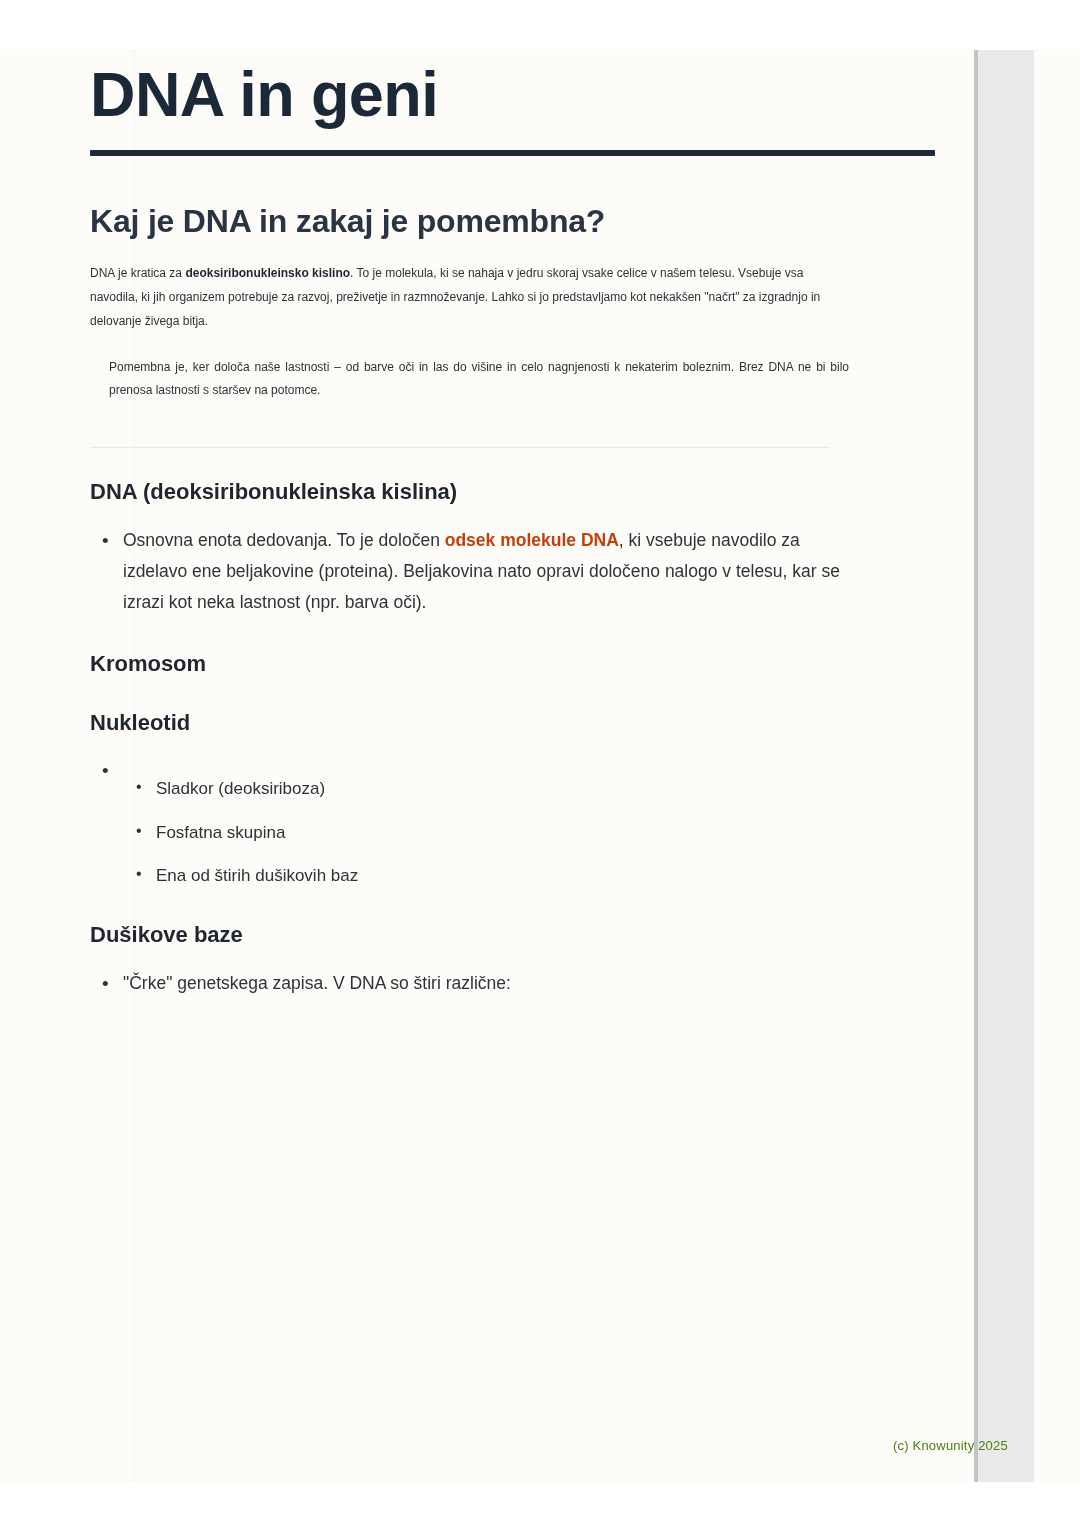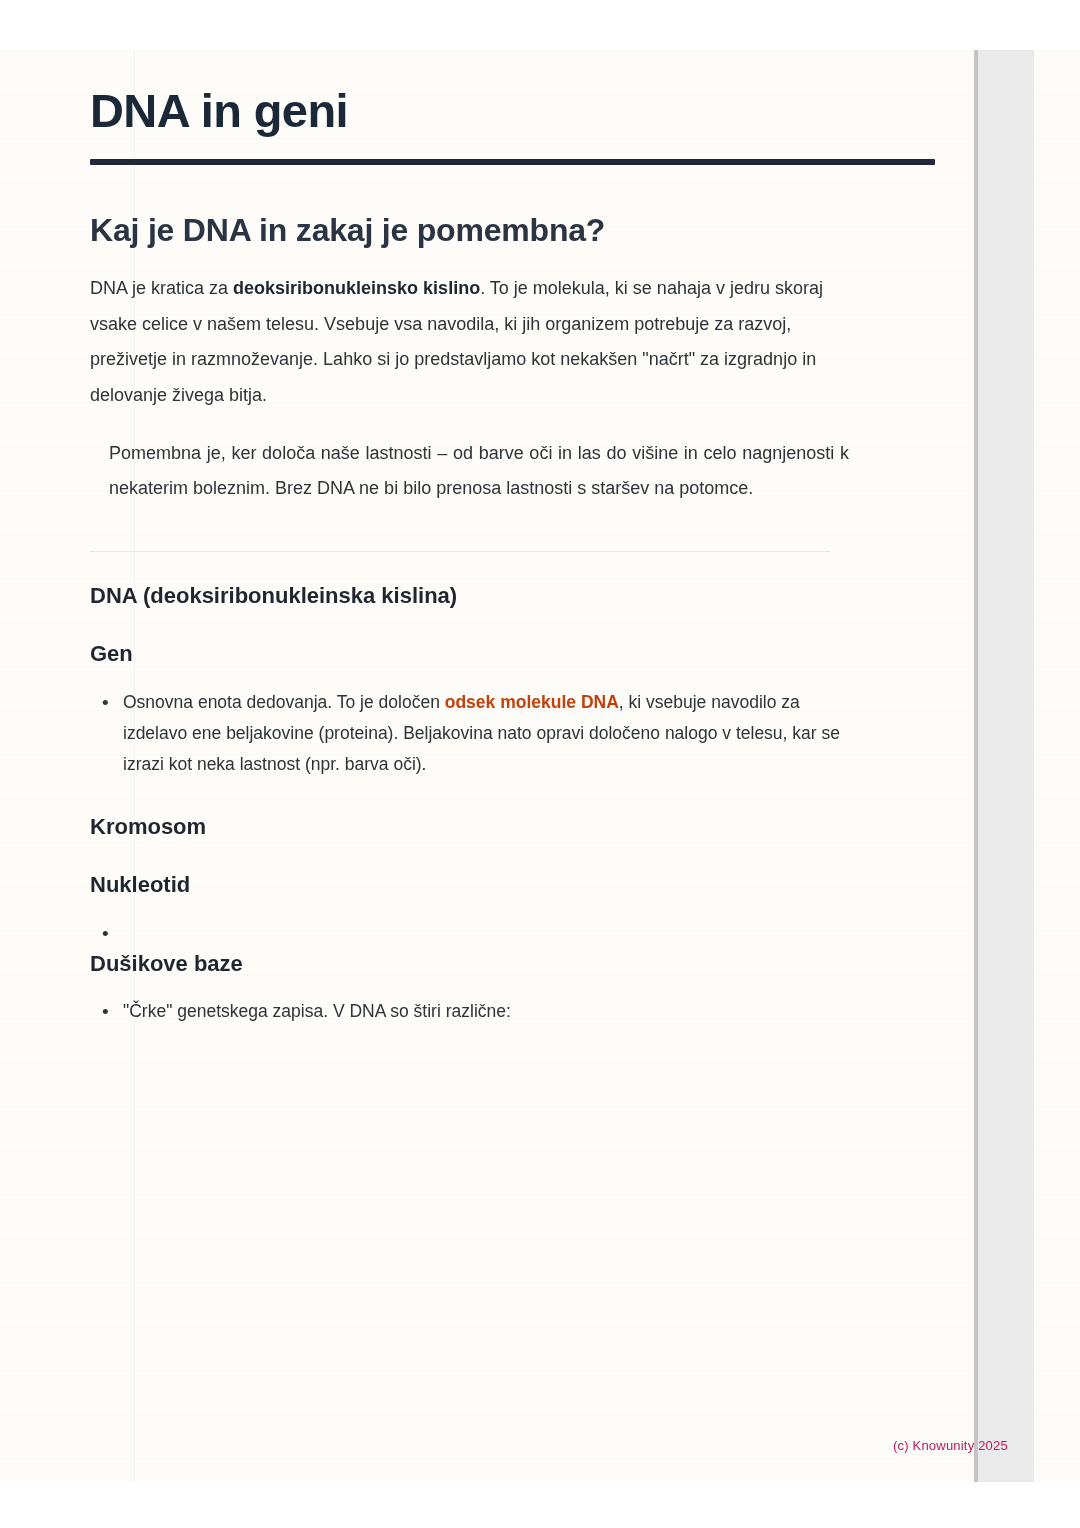--- a/index.html
+++ b/index.html
@@ -76,22 +76,22 @@
   
   .content {
     position: absolute;
     left: 90px;
     top: 0;
     width: 846px;
   }
 
   .doc-title {
     margin: 0;
-    padding-top: 86px;
-    font-size: 47px;
+    padding-top: 60px;
+    font-size: 63px;
     font-weight: 700;
     letter-spacing: -0.6px;
     color: #1b2838;
     line-height: 1.08;
   }
 
   .title-rule {
     margin-top: 22px;
     width: 845px;
     height: 6px;
@@ -109,21 +109,21 @@
     line-height: 1.2;
   }
 
   .h2.spaced-top {
     padding-top: 50px;
   }
 
   p.para {
     margin: 0;
     padding-top: 22px;
-    font-size: 18px;
+    font-size: 12px;
     line-height: 1.98;
     color: #2e3338;
     width: 740px;
   }
 
   p.para.justify {
     text-align: justify;
     margin-left: 19px;
   }
 
@@ -201,21 +201,21 @@
     top: -1px;
     font-size: 16px;
     color: #2e3338;
   }
 
   .watermark {
     position: absolute;
     left: 893px;
     top: 1438px;
     font-size: 13px;
-    color: #be185d;
+    color: #4d7c0f;
     letter-spacing: 0.2px;
     white-space: nowrap;
   }
 </style>
 </head>
 <body>
 
 <div class="screen">
 
   <div class="sheet">
@@ -235,30 +235,34 @@
 
     <p class="para"><span>DNA je kratica za </span><b>deoksiribonukleinsko kislino</b><span>. To je molekula, ki se nahaja v jedru skoraj vsake celice v našem telesu. Vsebuje vsa navodila, ki jih organizem potrebuje za razvoj, preživetje in razmnoževanje. Lahko si jo predstavljamo kot nekakšen "načrt" za izgradnjo in delovanje živega bitja.</span></p>
 
     <p class="para justify">Pomembna je, ker določa naše lastnosti – od barve oči in las do višine in celo nagnjenosti k nekaterim boleznim. Brez DNA ne bi bilo prenosa lastnosti s staršev na potomce.</p>
 
     <div class="section-divider"></div>
 
 
     <h3 class="term">DNA (deoksiribonukleinska kislina)</h3>
 
-    <h3 class="term">Gen</h3>
     <ul class="bullets">
       <li><span>Osnovna enota dedovanja. To je določen </span><b>odsek molekule DNA</b><span>, ki vsebuje navodilo za izdelavo ene beljakovine (proteina). Beljakovina nato opravi določeno nalogo v telesu, kar se izrazi kot neka lastnost (npr. barva oči).</span></li>
     </ul>
 
     <h3 class="term">Kromosom</h3>
 
     <h3 class="term">Nukleotid</h3>
     <ul class="bullets">
       <li><b></b><span></span>
+        <ul class="subbullets">
+          <li>Sladkor (deoksiriboza)</li>
+          <li>Fosfatna skupina</li>
+          <li>Ena od štirih dušikovih baz</li>
+        </ul>
       </li>
     </ul>
 
     <h3 class="term">Dušikove baze</h3>
     <ul class="bullets">
       <li><span>"Črke" genetskega zapisa. V DNA so štiri različne:</span><b></b><span></span></li>
     </ul>
 
   </div>
 

